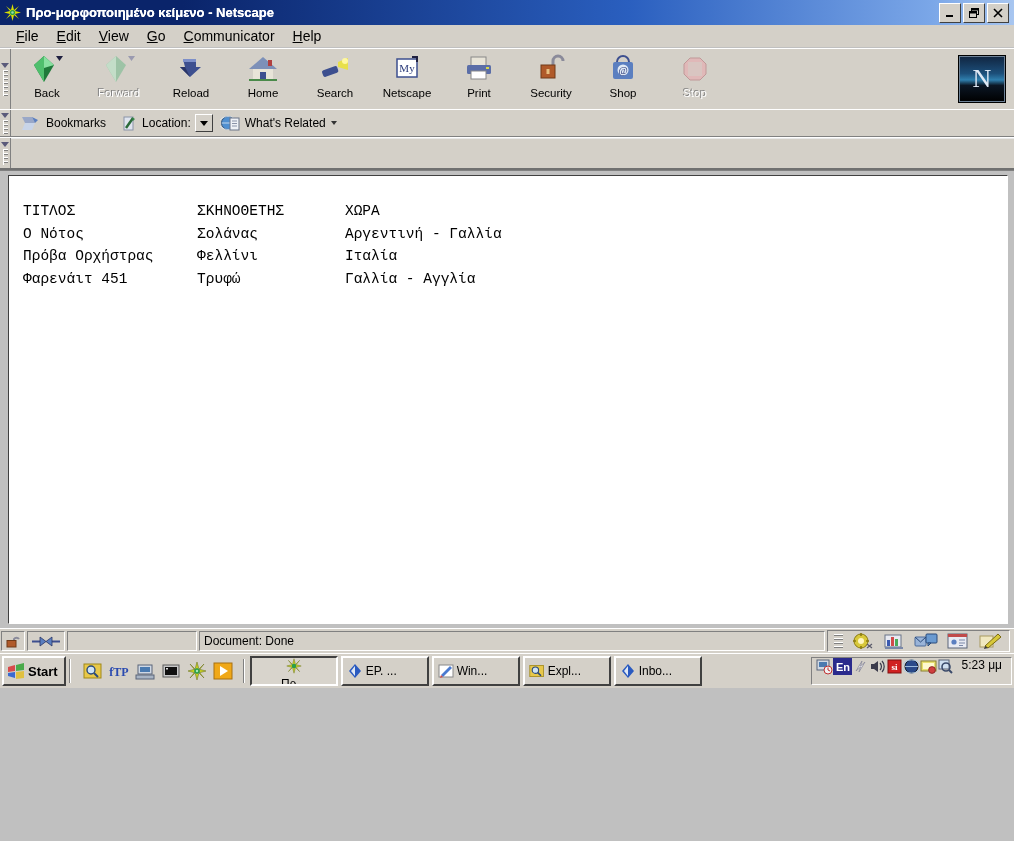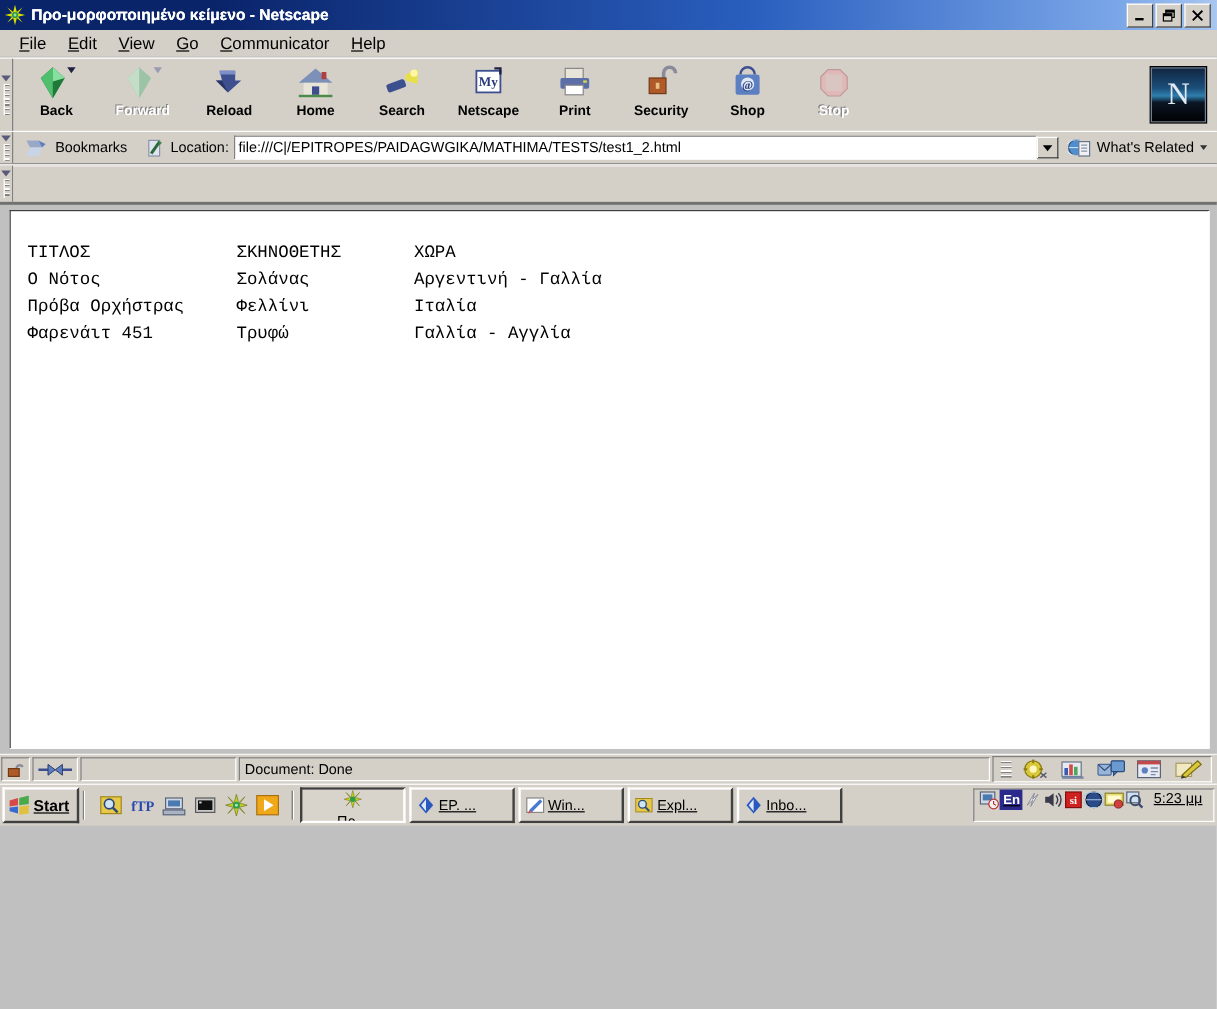--- a/index.html
+++ b/index.html
@@ -63,21 +63,21 @@
     border-top:5px solid #5a5a7a;margin-bottom:2px;
   }
   .grip .dots{
     width:4px;height:26px;
     background:repeating-linear-gradient(to bottom,#fff 0 1px,#808080 1px 2px,transparent 2px 4px);
     border-left:1px solid #fff;
   }
   .tbtn{
     width:72px;height:56px;display:flex;flex-direction:column;
     align-items:center;justify-content:flex-start;padding-top:4px;
-    font-size:11.5px;color:#000;cursor:default;position:relative;font-weight:bold;
+    font-size:11.5px;color:#000;cursor:default;position:relative;
   }
   .tbtn.disabled{color:#fff;text-shadow:-1px -1px 0 #808080;}
   .tbtn .glyph{height:32px;width:34px;position:relative;margin-bottom:2px;}
   .tbtn .lbl{font-family:"Liberation Sans",sans-serif;white-space:nowrap;}
   .nlogo{
     position:absolute;right:8px;top:6px;width:46px;height:46px;
     background:linear-gradient(to bottom,#10243f 0%,#1c4f7a 38%,#2f7fae 52%,#0b1624 64%,#000 100%);
     border:1px solid #000;
     display:flex;align-items:center;justify-content:center;
     color:#dfe9f5;font-size:26px;font-family:"Liberation Serif",serif;
@@ -168,21 +168,21 @@
   }
   .sb-grip{
     width:9px;height:14px;margin:0 4px;
     background:repeating-linear-gradient(to bottom,#fff 0 1px,#808080 1px 2px,transparent 2px 4px);
   }
   .comp-ico{width:26px;height:18px;margin:0 3px;position:relative;}
 
   
   .taskbar{
     height:34px;flex:0 0 34px;background:#d4d0c8;
-    border-top:1px solid #fff;display:flex;align-items:center;padding:0 2px;text-decoration:underline;
+    border-top:1px solid #fff;display:flex;align-items:center;padding:0 2px;
   }
   .startbtn{
     height:26px;display:flex;align-items:center;padding:0 6px 0 3px;gap:3px;
     background:#d4d0c8;font-weight:bold;font-size:13px;
     border-top:2px solid #fff;border-left:2px solid #fff;
     border-right:2px solid #404040;border-bottom:2px solid #404040;
   }
   .ql{display:flex;align-items:center;gap:6px;padding:0 7px;}
   .ql-ico{width:20px;height:20px;position:relative;}
   .tb-sep{
@@ -412,23 +412,20 @@
       </div>
       <div class="bm-lbl">Bookmarks</div>
       <div class="loc-ico">
         <svg width="18" height="19" viewBox="0 0 18 19">
           <rect x="4" y="3" width="9" height="13" fill="#dfe4ee" stroke="#8a93a8" stroke-width="1"></rect>
           <path d="M6,14 L13,4" stroke="#2a6a3a" stroke-width="2.5" fill="none"></path>
           <polygon points="12,3 15,5 13,7" fill="#3a8a4a"></polygon>
         </svg>
       </div>
       <div class="loc-lbl">Location:</div>
-      <div class="urlbox">
-        <div class="urltext" placeholder="Enter URL">file:///C|/EPITROPES/PAIDAGWGIKA/MATHIMA/TESTS/test1_2.html</div>
-      </div>
       <div class="urlarrow">
           <div class="tri"></div>
         </div>
       <div class="wr">
         <div class="wr-ico">
           <svg width="22" height="19" viewBox="0 0 22 19">
             <circle cx="8" cy="9" r="6.5" fill="#4f8fd0" stroke="#2a4f7a" stroke-width="1"></circle>
             <path d="M1.5,9 h13 M8,2.5 a9,6.5 0 0 1 0,13 a9,6.5 0 0 1 0,-13" stroke="#dfeaf5" stroke-width="0.8" fill="none"></path>
             <rect x="10" y="4" width="9" height="12" fill="#eef1f6" stroke="#6a7488" stroke-width="1"></rect>
             <path d="M12,7 h5 M12,9.5 h5 M12,12 h5" stroke="#8a93a8" stroke-width="1"></path>

